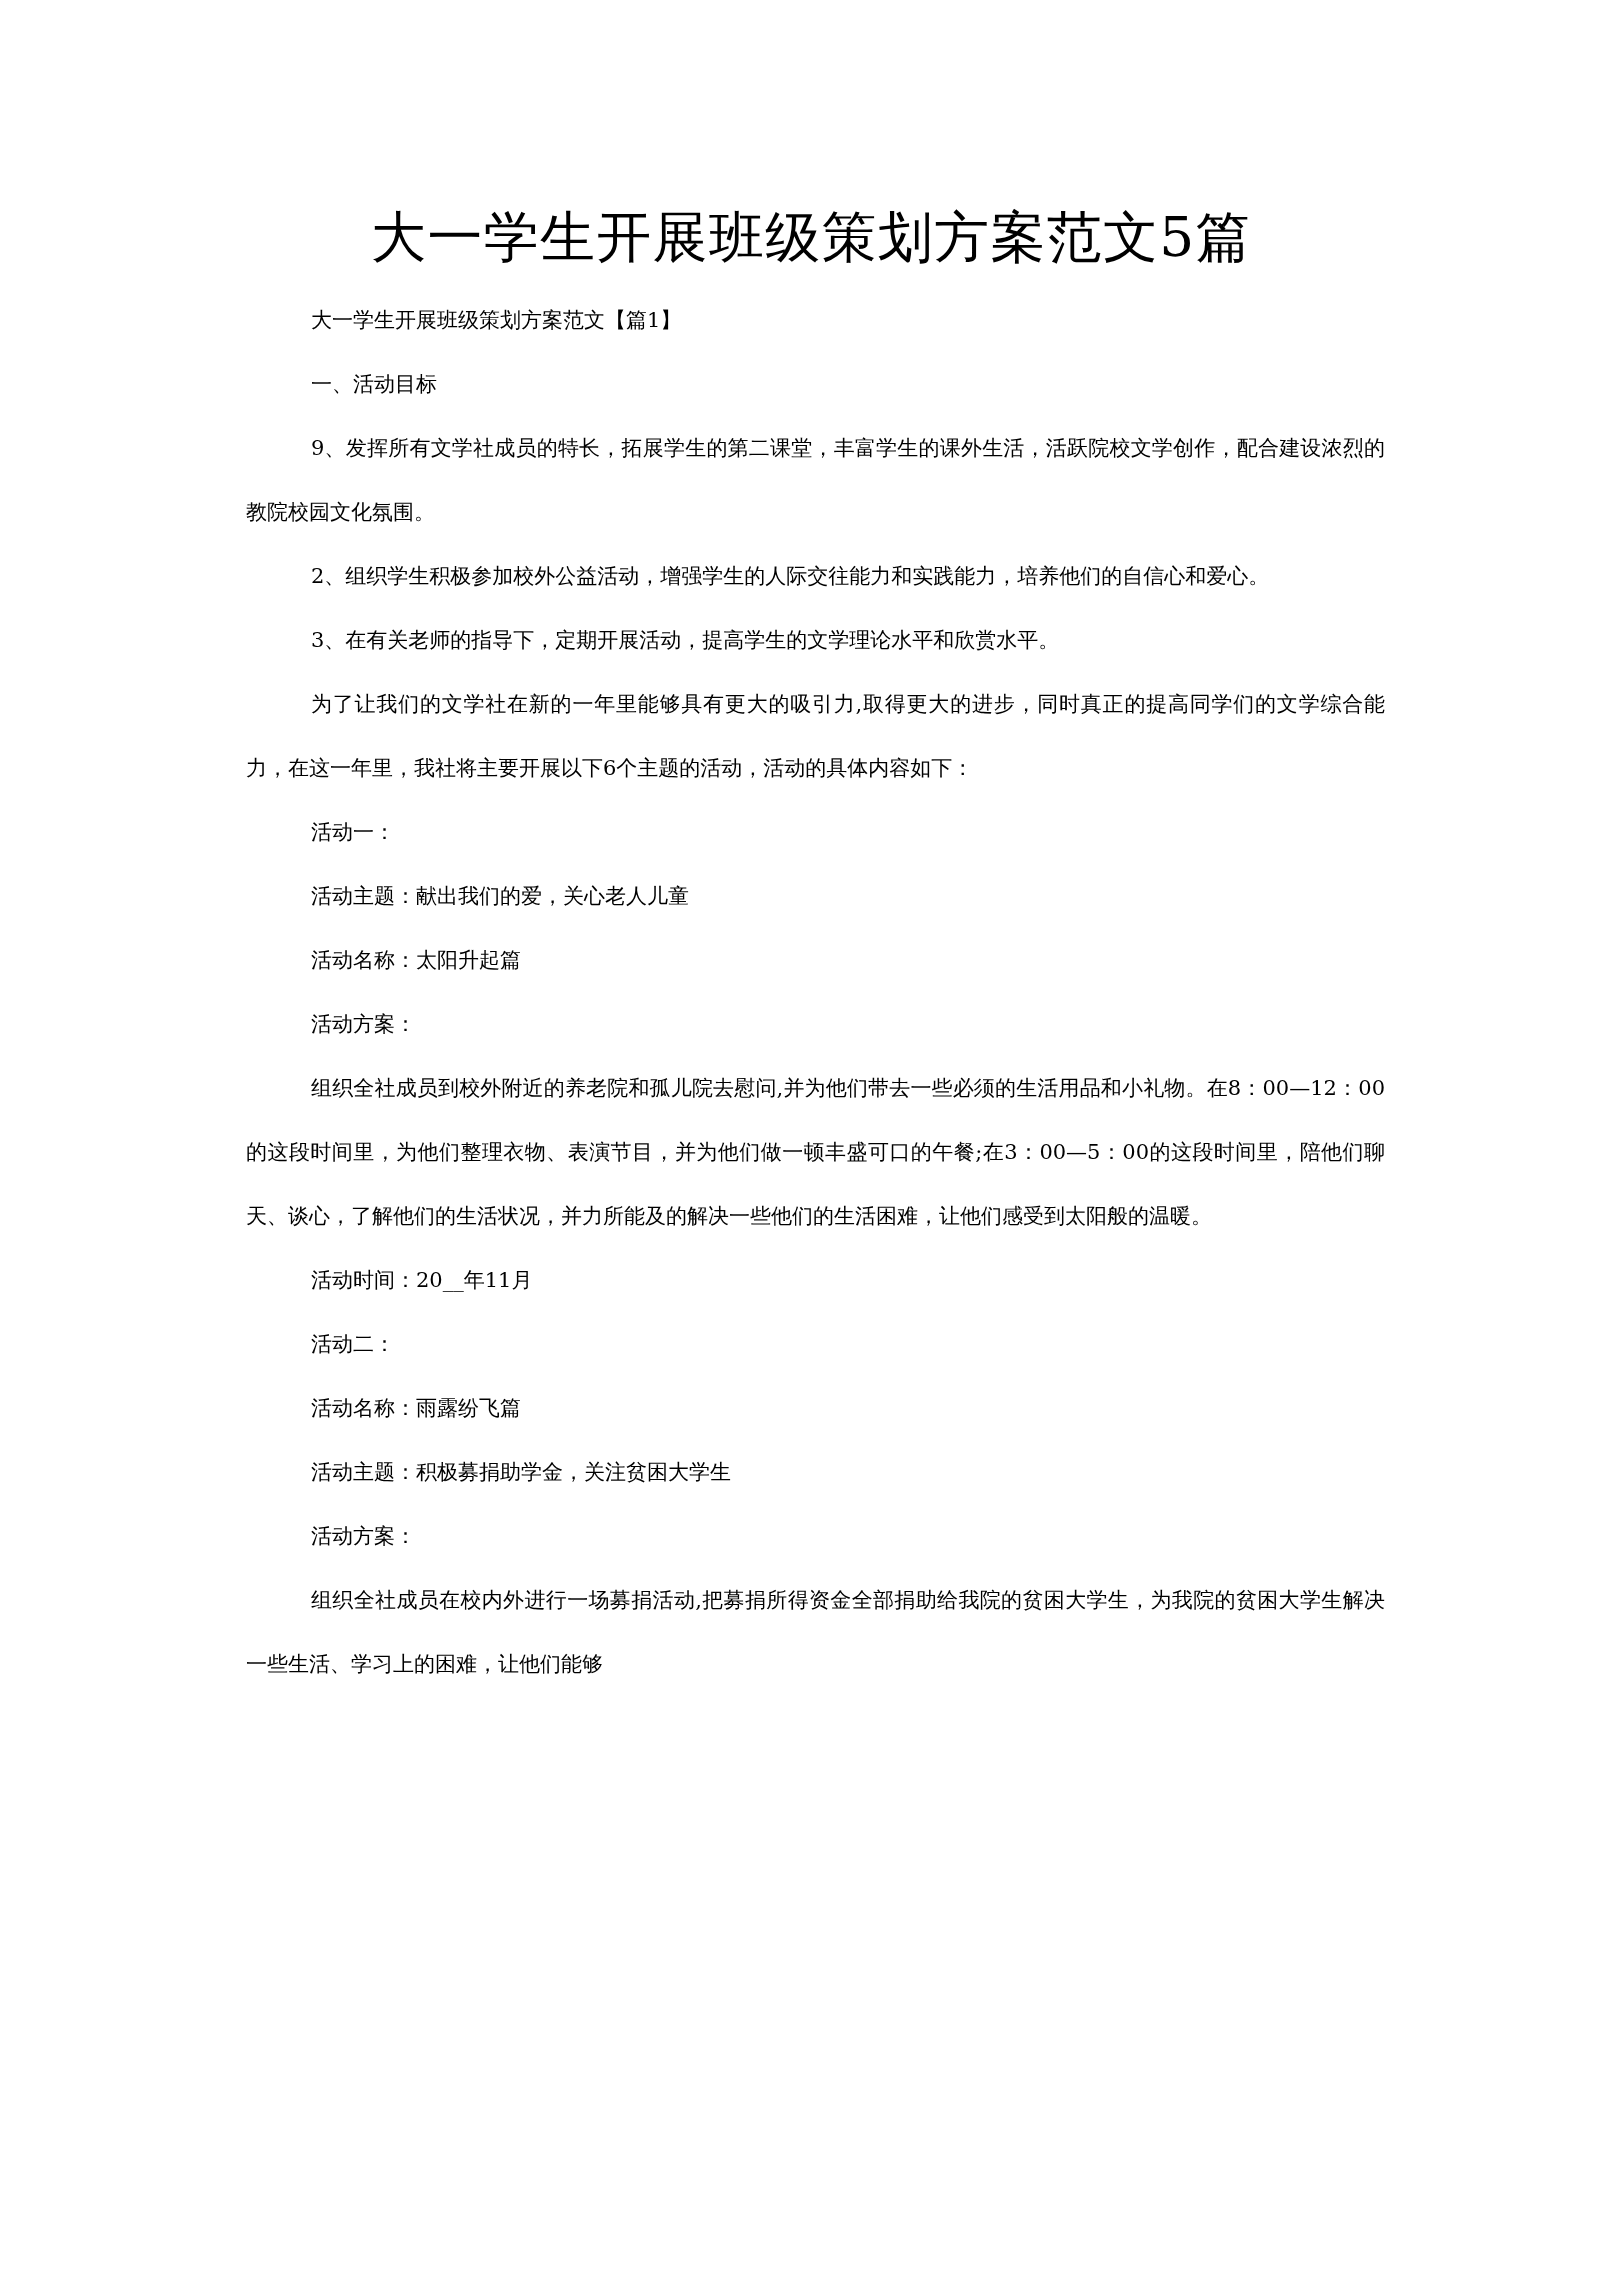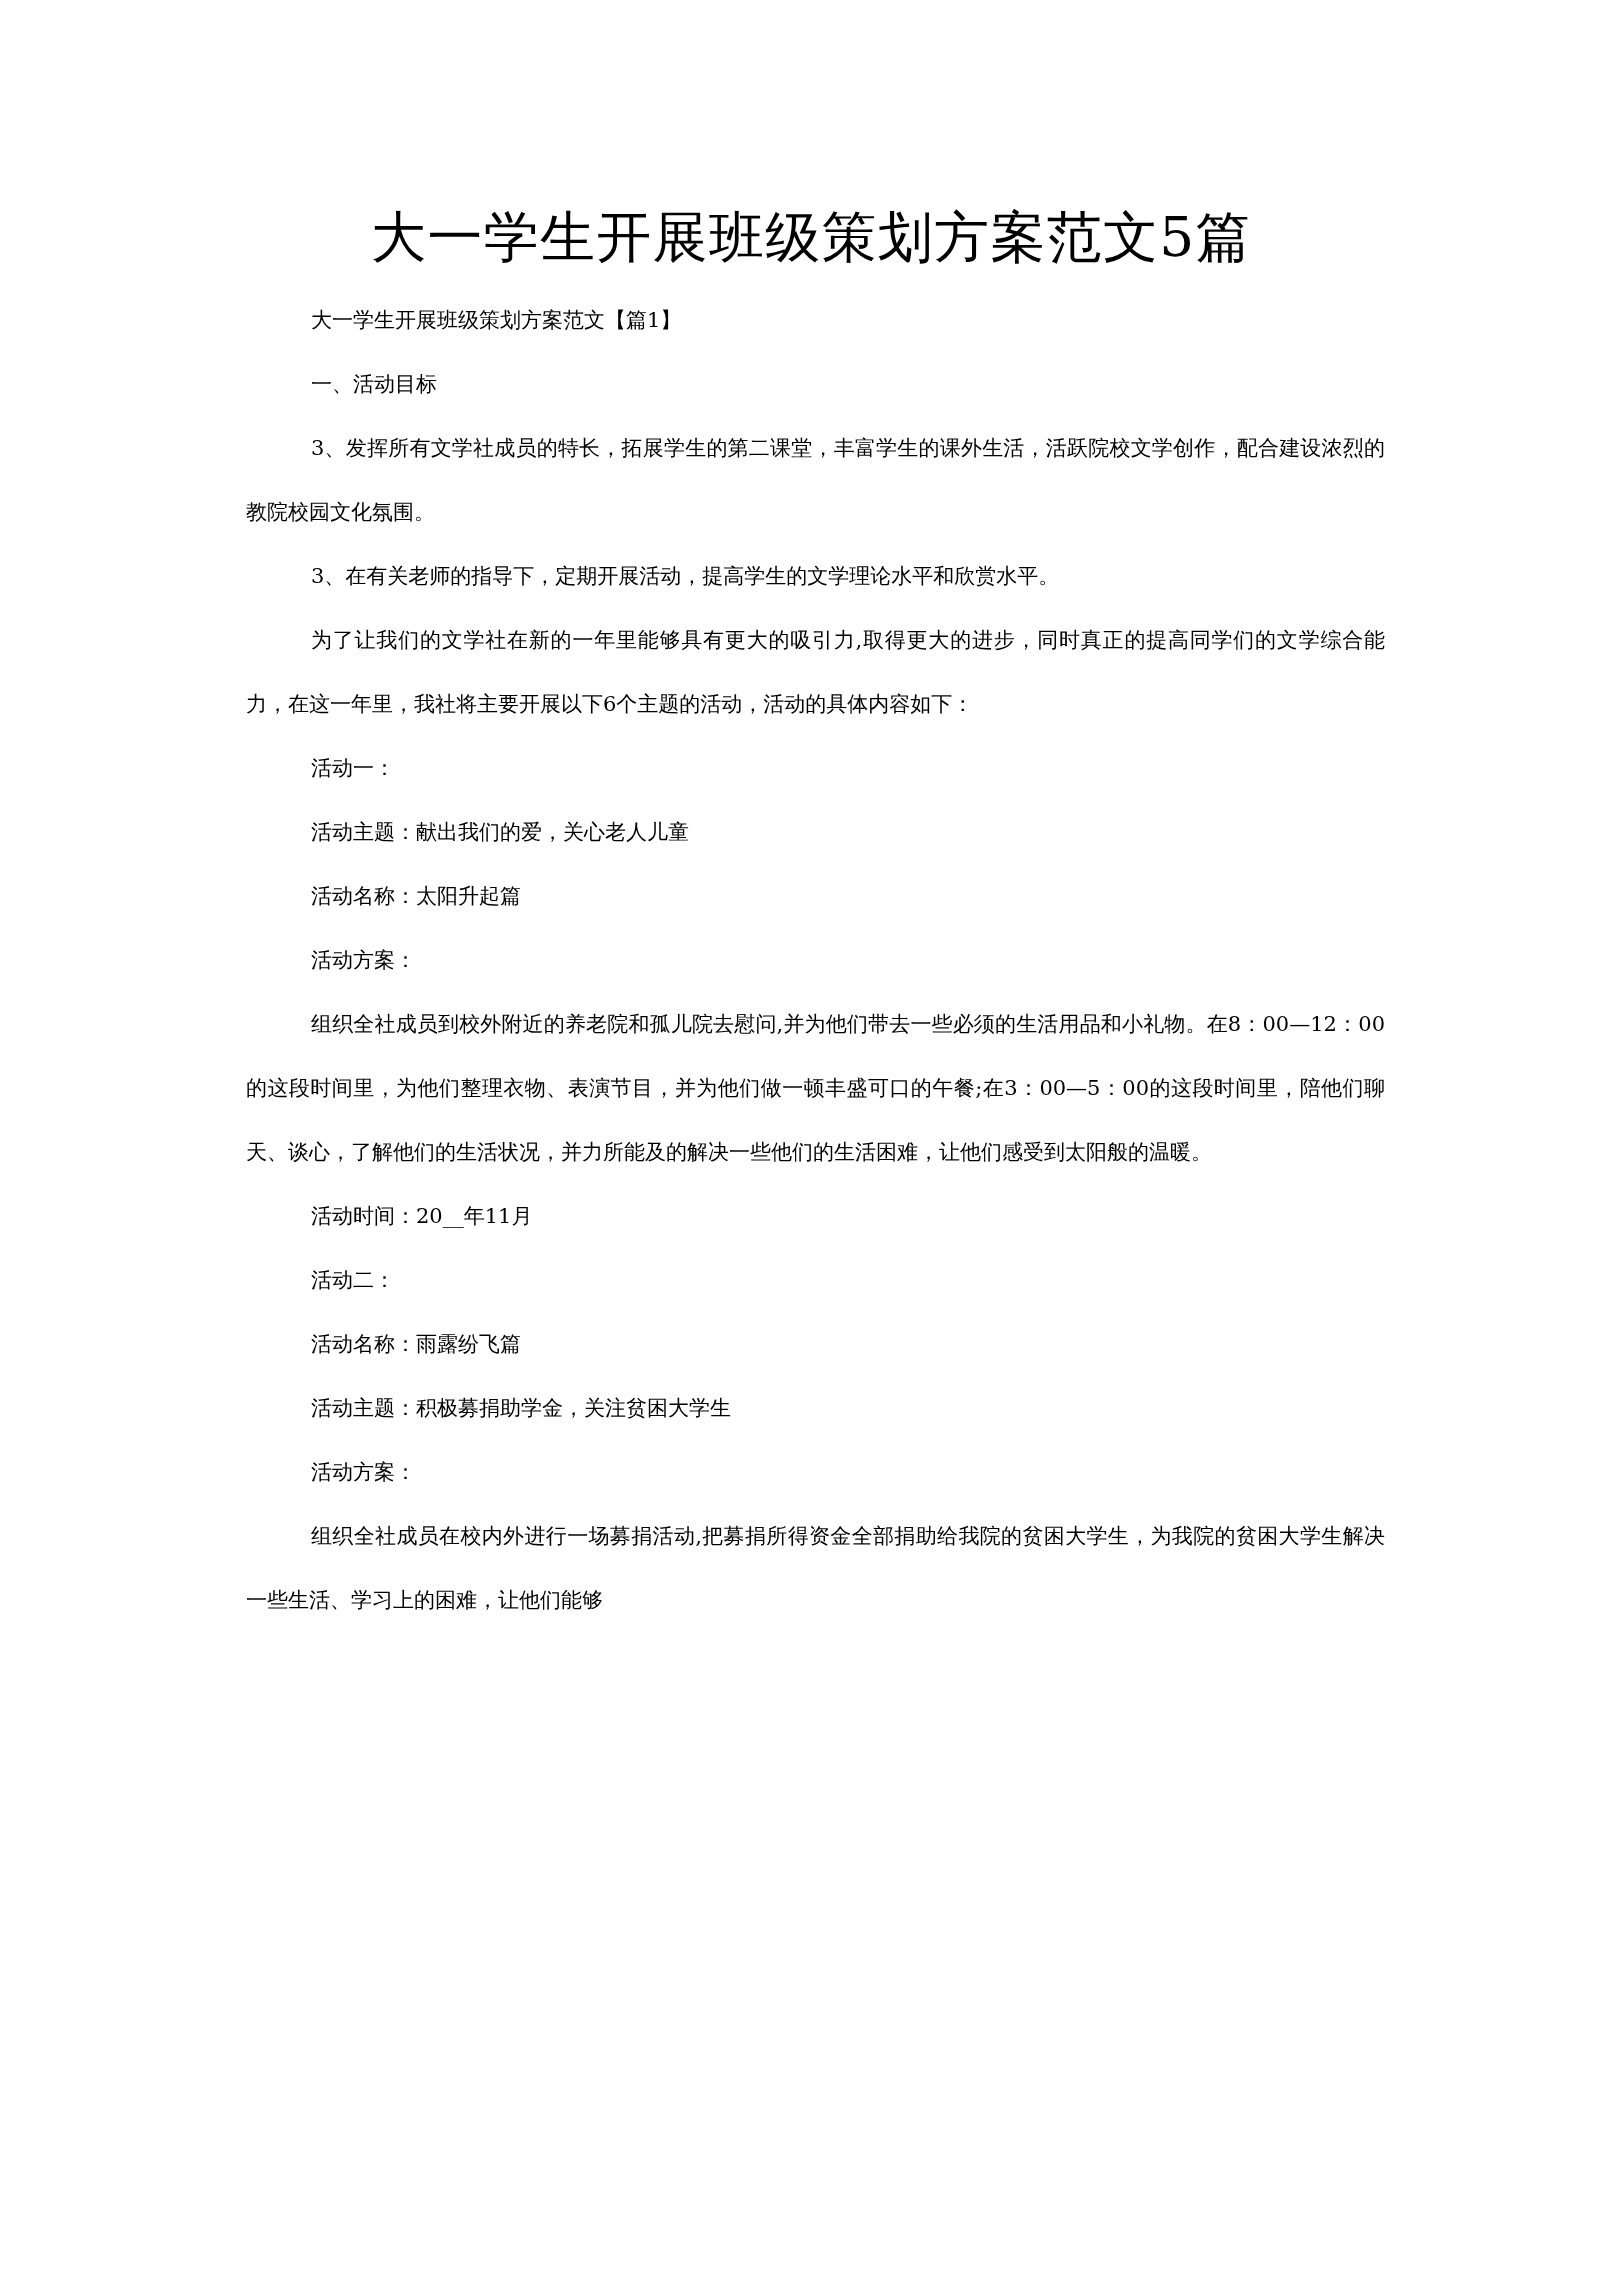--- a/index.html
+++ b/index.html
@@ -51,21 +51,22 @@
 </style>
 </head>
 <body>
 
 <div class="page">
   <h1 class="doc-title">大一学生开展班级策划方案范文5篇</h1>
 
   <div class="body-text">
     <p class="para">大一学生开展班级策划方案范文【篇1】</p>
     <p class="para">一、活动目标</p>
-    <p class="para">3、发挥所有文学社成员的特长，拓展学生的第二课堂，丰富学生的课外生活，活跃院校文学创作，配合建设浓烈的教院校园文化氛围。</p>
+    <p class="para">9、发挥所有文学社成员的特长，拓展学生的第二课堂，丰富学生的课外生活，活跃院校文学创作，配合建设浓烈的教院校园文化氛围。</p>
+    <p class="para">2、组织学生积极参加校外公益活动，增强学生的人际交往能力和实践能力，培养他们的自信心和爱心。</p>
     <p class="para">3、在有关老师的指导下，定期开展活动，提高学生的文学理论水平和欣赏水平。</p>
     <p class="para">为了让我们的文学社在新的一年里能够具有更大的吸引力,取得更大的进步，同时真正的提高同学们的文学综合能力，在这一年里，我社将主要开展以下6个主题的活动，活动的具体内容如下：</p>
     <p class="para">活动一：</p>
     <p class="para">活动主题：献出我们的爱，关心老人儿童</p>
     <p class="para">活动名称：太阳升起篇</p>
     <p class="para">活动方案：</p>
     <p class="para">组织全社成员到校外附近的养老院和孤儿院去慰问,并为他们带去一些必须的生活用品和小礼物。在8：00—12：00的这段时间里，为他们整理衣物、表演节目，并为他们做一顿丰盛可口的午餐;在3：00—5：00的这段时间里，陪他们聊天、谈心，了解他们的生活状况，并力所能及的解决一些他们的生活困难，让他们感受到太阳般的温暖。</p>
     <p class="para">活动时间：20__年11月</p>
     <p class="para">活动二：</p>
     <p class="para">活动名称：雨露纷飞篇</p>

